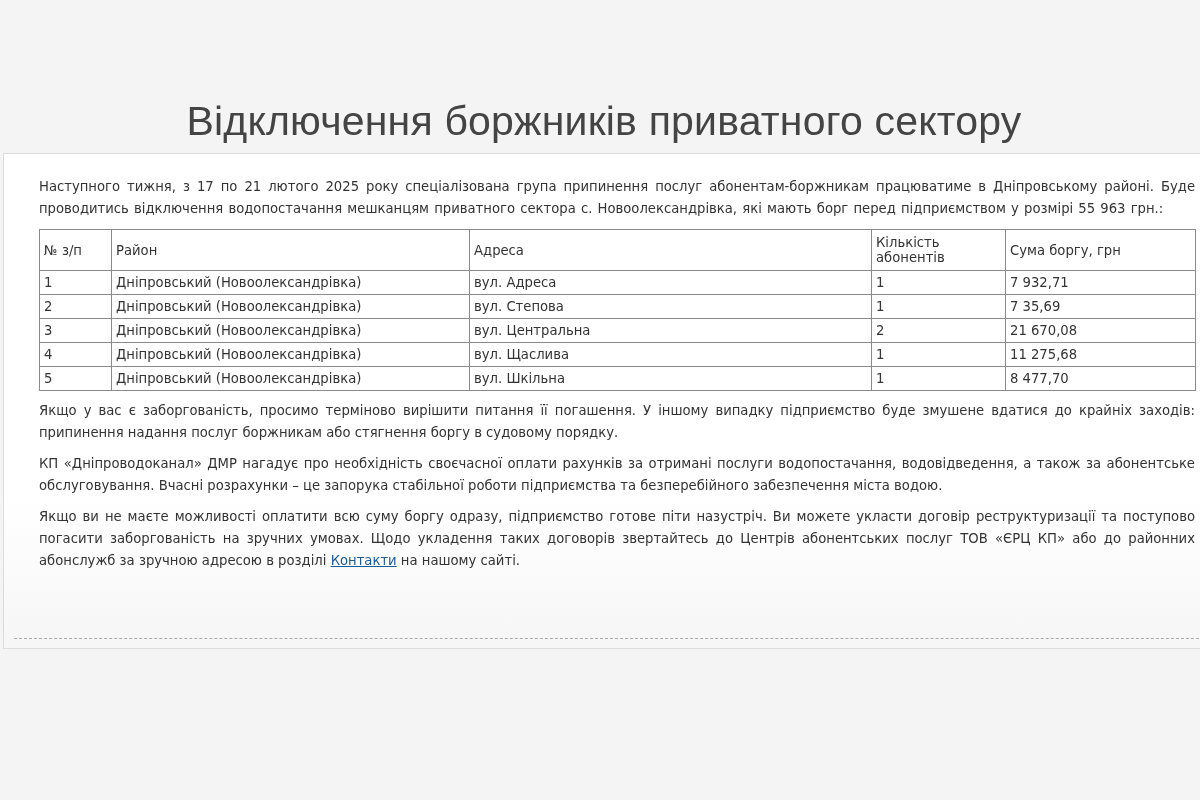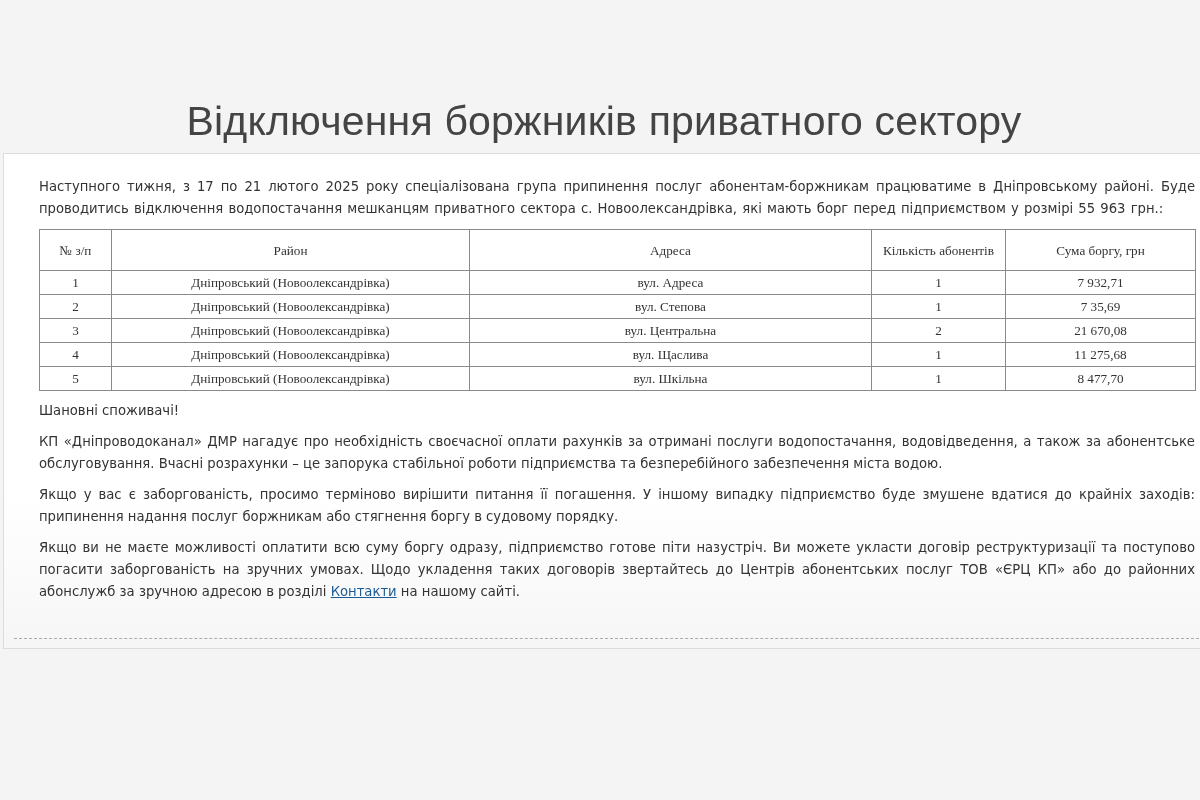--- a/index.html
+++ b/index.html
@@ -29,23 +29,22 @@
   }
   .content p { margin: 0 0 9px 0; text-align: justify; }
   .intro { word-spacing: 1px; }
   table.debt {
     border-collapse: collapse;
     width: 1157px; margin: 6px 0 9px 0;
     font-size: 13.2px; color: #333;
   }
   table.debt th, table.debt td {
     border: 1px solid #8a8a8a;
-    text-align: center; font-weight: normal;
+    text-align: left; font-weight: normal;
     padding: 0 4px;
-    font-family: Liberation Serif, serif;
   }
   table.debt th { height: 40px; line-height: 15px; }
   table.debt td { height: 23px; line-height: 22px; }
   .col-no { width: 63px; }
   .col-district { width: 349px; }
   .col-address { width: 393px; }
   .col-count { width: 125px; margin-left: 46px; }
   .col-sum { width: 181px; }
   a.contacts-link { color: #1a5a96; text-decoration: underline; }
   .dashed-divider {
@@ -104,19 +103,18 @@
         <tr>
           <td>5</td>
           <td>Дніпровський (Новоолександрівка)</td>
           <td>вул. Шкільна</td>
           <td>1</td>
           <td>8 477,70</td>
         </tr>
       </tbody>
     </table>
 
-    <p>Шановні споживачі!</p>
+    <p>Якщо у вас є заборгованість, просимо терміново вирішити питання її погашення. У іншому випадку підприємство буде змушене вдатися до крайніх заходів: припинення надання послуг боржникам або стягнення боргу в судовому порядку.</p>
     <p>КП «Дніпроводоканал» ДМР нагадує про необхідність своєчасної оплати рахунків за отримані послуги водопостачання, водовідведення, а також за абонентське обслуговування. Вчасні розрахунки – це запорука стабільної роботи підприємства та безперебійного забезпечення міста водою.</p>
-    <p>Якщо у вас є заборгованість, просимо терміново вирішити питання її погашення. У іншому випадку підприємство буде змушене вдатися до крайніх заходів: припинення надання послуг боржникам або стягнення боргу в судовому порядку.</p>
     <p><span>Якщо ви не маєте можливості оплатити всю суму боргу одразу, підприємство готове піти назустріч. Ви можете укласти договір реструктуризації та поступово погасити заборгованість на зручних умовах. Щодо укладення таких договорів звертайтесь до Центрів абонентських послуг ТОВ «ЄРЦ КП» або до районних абонслужб за зручною адресою в розділі </span><a href="#" class="contacts-link">Контакти</a><span> на нашому сайті.</span></p>
   </div>
   <div class="dashed-divider"></div>
 </div>
 
 </body></html>

